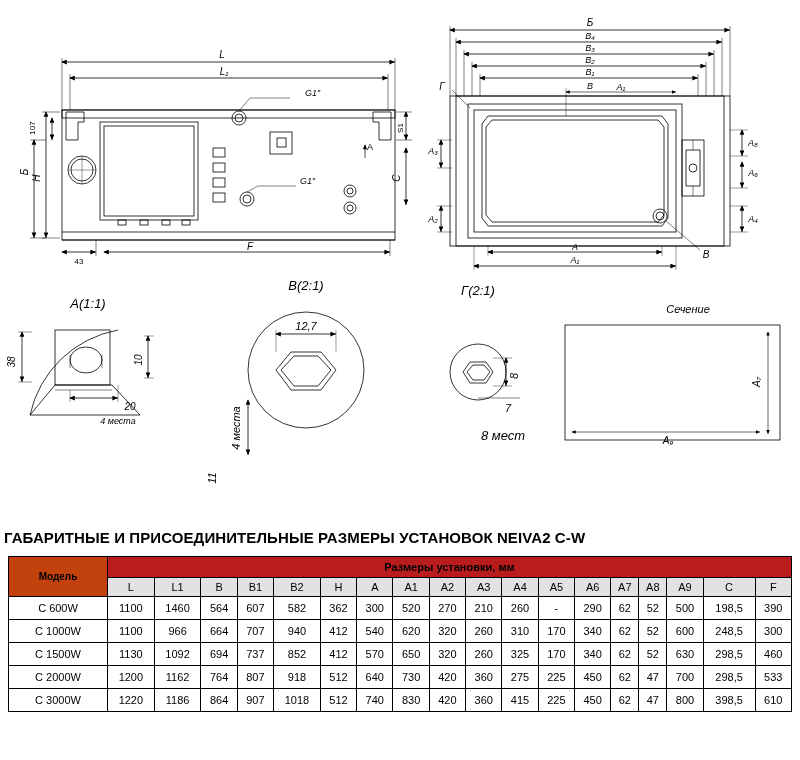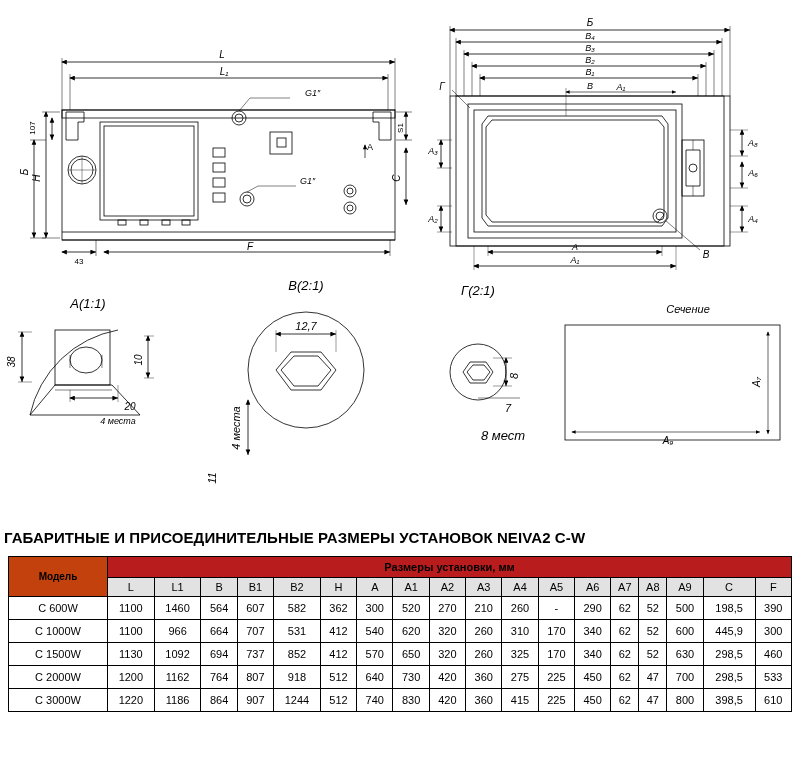--- a/index.html
+++ b/index.html
@@ -361,33 +361,33 @@
       <td>500</td>
       <td>198,5</td>
       <td>390</td>
     </tr>
     <tr>
       <td class="model-cell">C 1000W</td>
       <td>1100</td>
       <td>966</td>
       <td>664</td>
       <td>707</td>
-      <td>531</td>
+      <td>940</td>
       <td>412</td>
       <td>540</td>
       <td>620</td>
       <td>320</td>
       <td>260</td>
       <td>310</td>
       <td>170</td>
       <td>340</td>
       <td>62</td>
       <td>52</td>
       <td>600</td>
-      <td>445,9</td>
+      <td>248,5</td>
       <td>300</td>
     </tr>
     <tr>
       <td class="model-cell">C 1500W</td>
       <td>1130</td>
       <td>1092</td>
       <td>694</td>
       <td>737</td>
       <td>852</td>
       <td>412</td>
@@ -424,21 +424,21 @@
       <td>700</td>
       <td>298,5</td>
       <td>533</td>
     </tr>
     <tr>
       <td class="model-cell">C 3000W</td>
       <td>1220</td>
       <td>1186</td>
       <td>864</td>
       <td>907</td>
-      <td>1244</td>
+      <td>1018</td>
       <td>512</td>
       <td>740</td>
       <td>830</td>
       <td>420</td>
       <td>360</td>
       <td>415</td>
       <td>225</td>
       <td>450</td>
       <td>62</td>
       <td>47</td>

